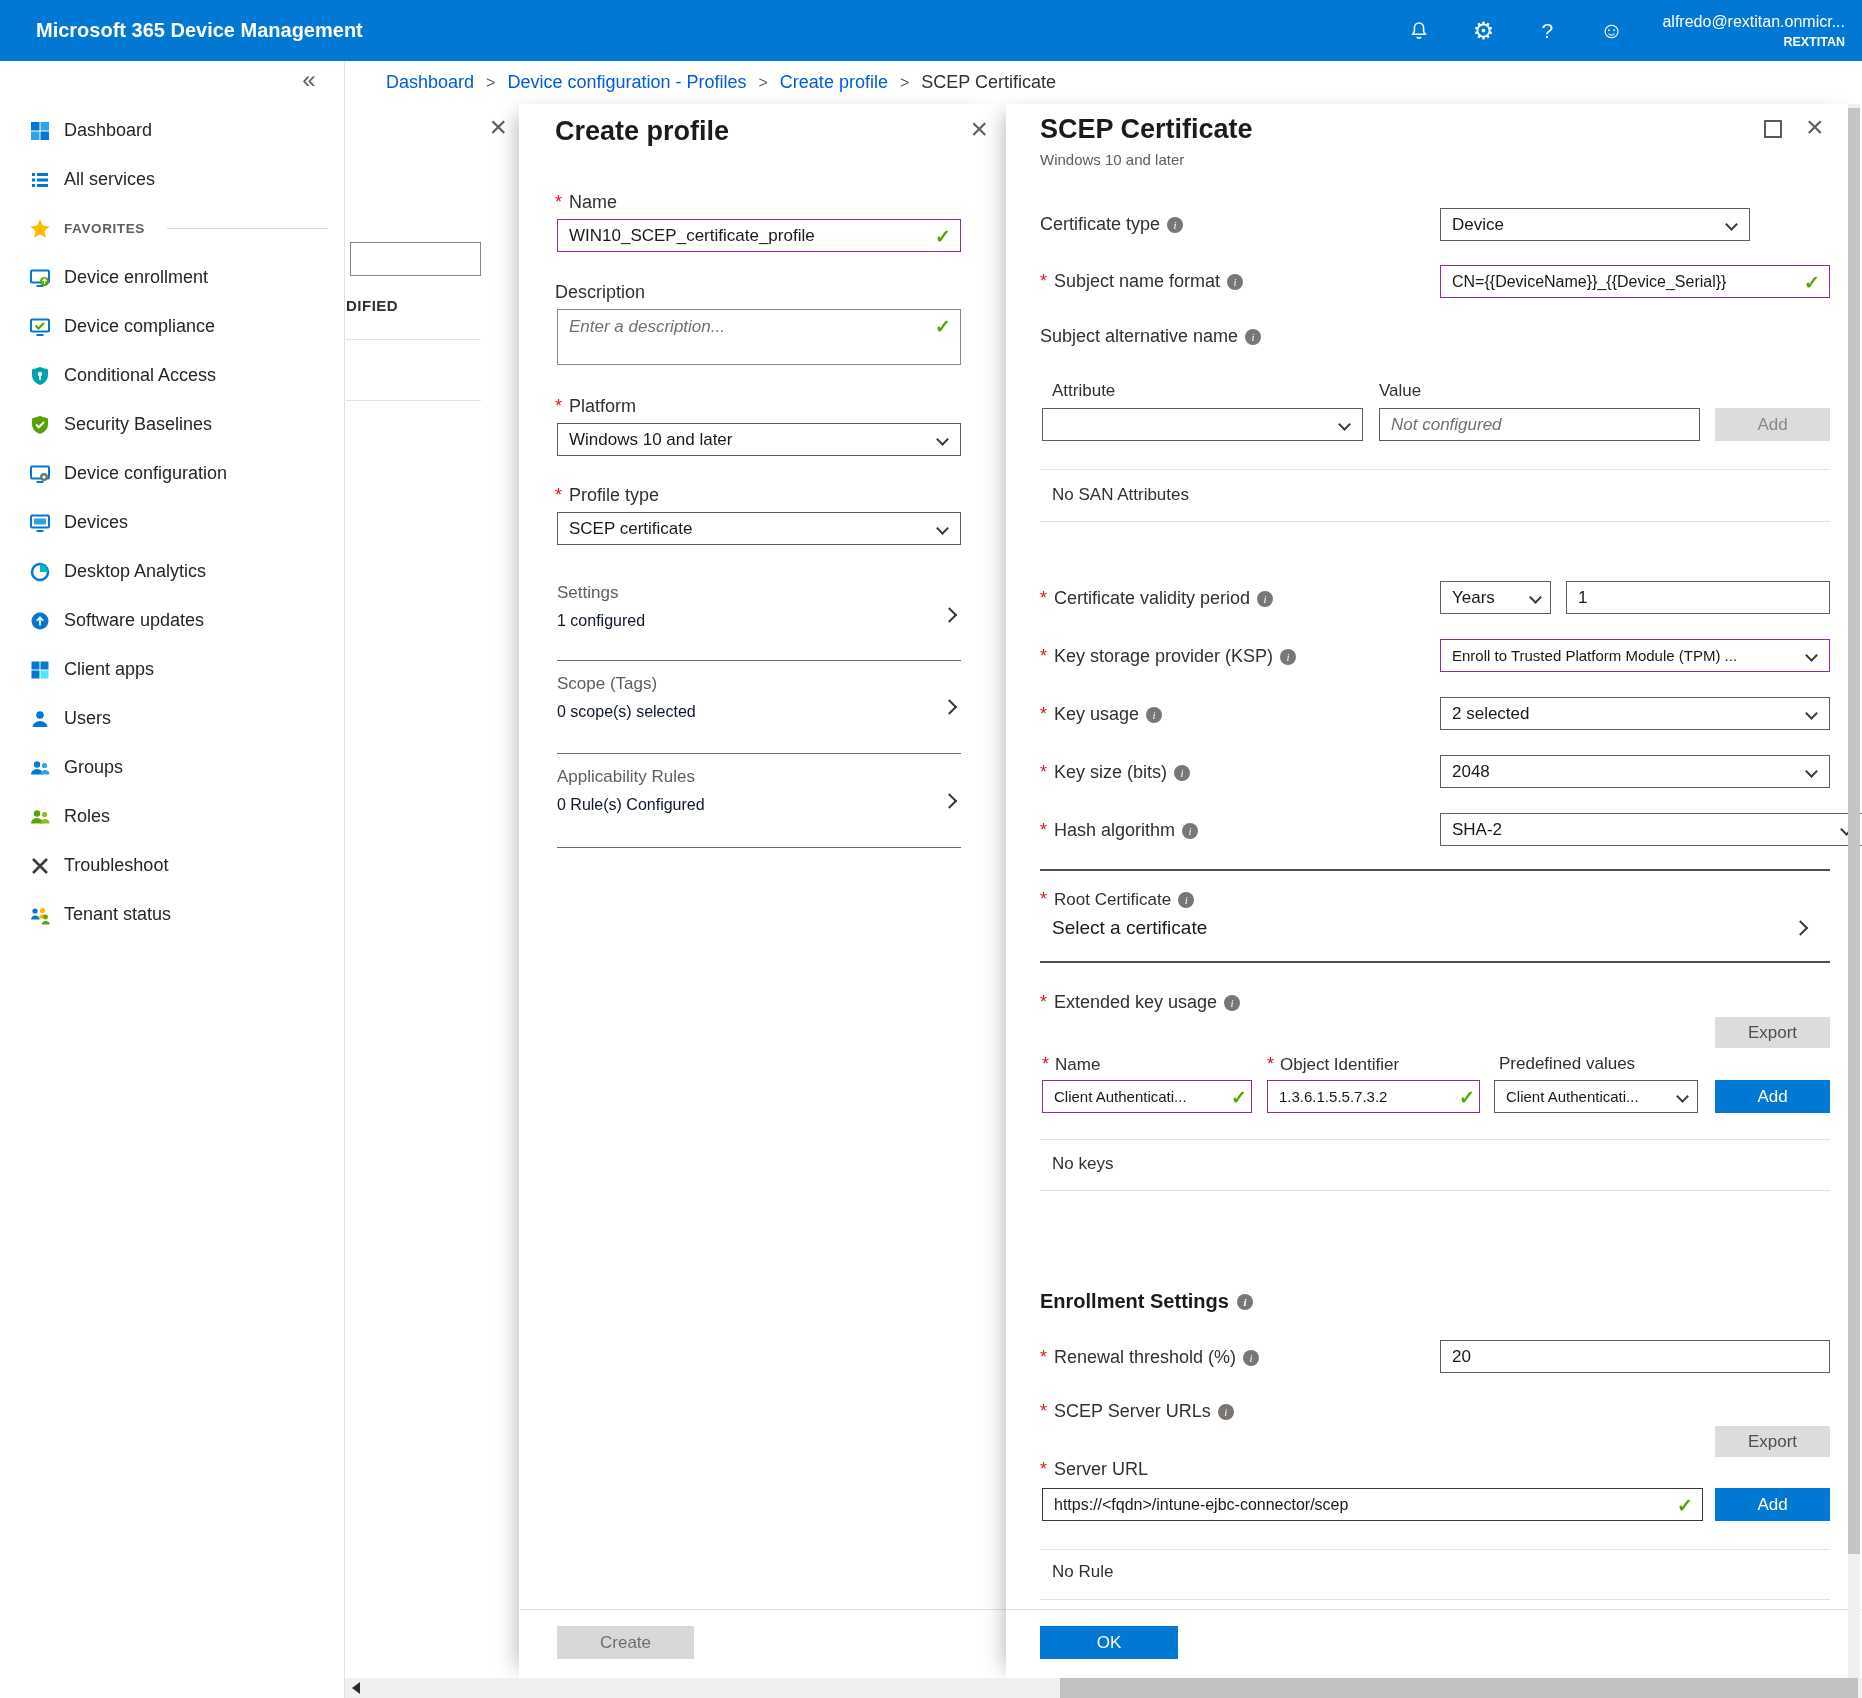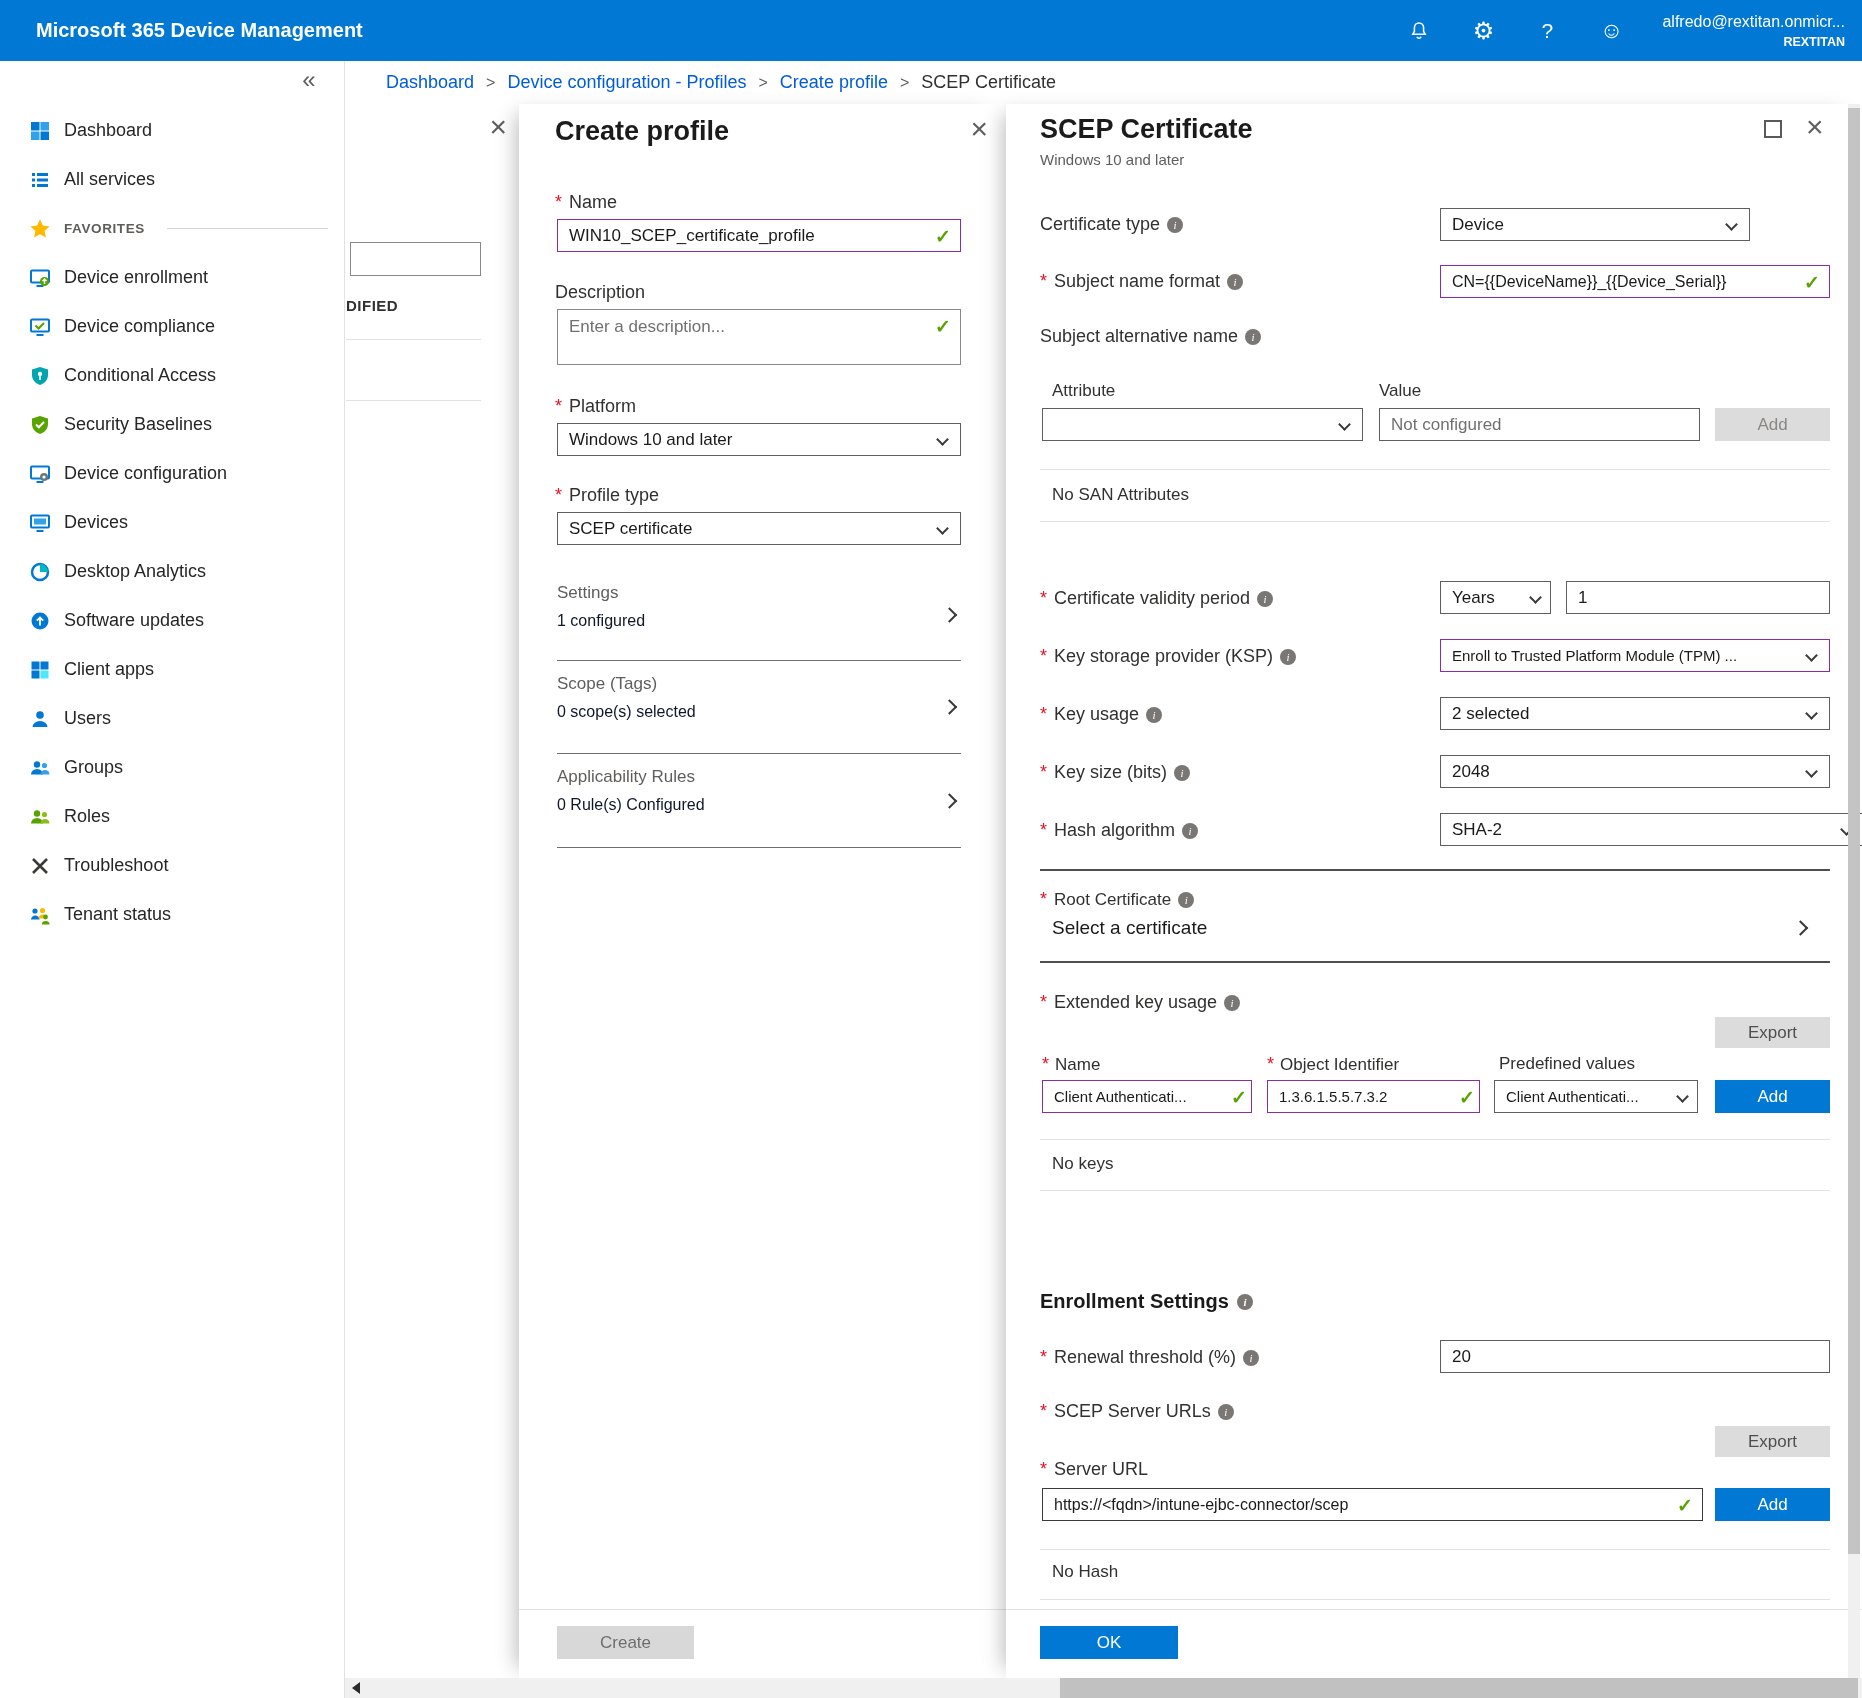--- a/index.html
+++ b/index.html
@@ -44,21 +44,21 @@
   .info::after{content:"i"}
   .sel,.inp{position:absolute;height:33px;border:1px solid #605e5c;background:#fff;display:flex;align-items:center;padding:0 30px 0 11px;font-size:17px;color:#1a1a1a;cursor:pointer}
   .sel{padding-right:34px}
   .valid{border-color:#8a2da5}
   .focusd{border-color:#3a3a3a}
   .fs16{font-size:16px}.fs15{font-size:15px}
   .chev{position:absolute;right:13px;top:11px;width:9px;height:9px;border-right:2px solid #3a3a3a;border-bottom:2px solid #3a3a3a;transform:rotate(45deg)}
   .chev-sm{right:10px}
   .ok{position:absolute;right:9px;top:5px;color:#57a300;font-size:19px;font-weight:700}
   .ok::after{content:"✓"}
-  .ph{color:#707070}
+  .ph{font-style:italic;color:#707070}
   .btn{position:absolute;display:flex;align-items:center;justify-content:center;font-size:17px;cursor:pointer}
   .btn-gray{background:#dcdcdc;color:#4f4f4f}
   .btn-blue{background:#0078d4;color:#fff}
   .d1{position:absolute;height:1px;background:#e3e3e3}
   .d2{position:absolute;height:2px;background:#4f4f4f}
   .navrow{position:absolute;left:38px;width:404px;border-bottom:1px solid #6e6e6e;cursor:pointer}
   .nr-label{font-size:17px;color:#605e5c;margin-top:13px}
   .nr-value{font-size:16px;color:#0f172a;margin-top:9px}
   .chevR{position:absolute;right:6px;top:50%;width:11px;height:11px;border-right:2px solid #3a3a3a;border-top:2px solid #3a3a3a;transform:translateY(-50%) rotate(45deg)}
   .colhead{font-size:17px;color:#323130;display:flex;gap:6px;align-items:center}
@@ -486,21 +486,21 @@
     <span class="req"></span>
     <span>Server URL</span>
   </div>
   <div class="inp focusd fs16 t" style="left:36px;top:1384px;width:661px">
     <span>https://&lt;fqdn&gt;/intune-ejbc-connector/scep</span>
     <span class="ok"></span>
   </div>
   <div class="btn btn-blue t" style="left:709px;top:1384px;width:115px;height:33px">Add</div>
 
   <div class="d1" style="left:34px;top:1445px;width:790px"></div>
-  <div class="emptytxt t" style="left:46px;top:1458px">No Hash</div>
+  <div class="emptytxt t" style="left:46px;top:1458px">No Rule</div>
   <div class="d1" style="left:34px;top:1495px;width:790px"></div>
 
   <div class="d1" style="left:0;top:1505px;width:856px"></div>
   <div class="btn btn-blue t" style="left:34px;top:1522px;width:138px;height:33px">OK</div>
 
   <div id="vscroll">
     <div class="thumb"></div>
   </div>
 </section>
 

